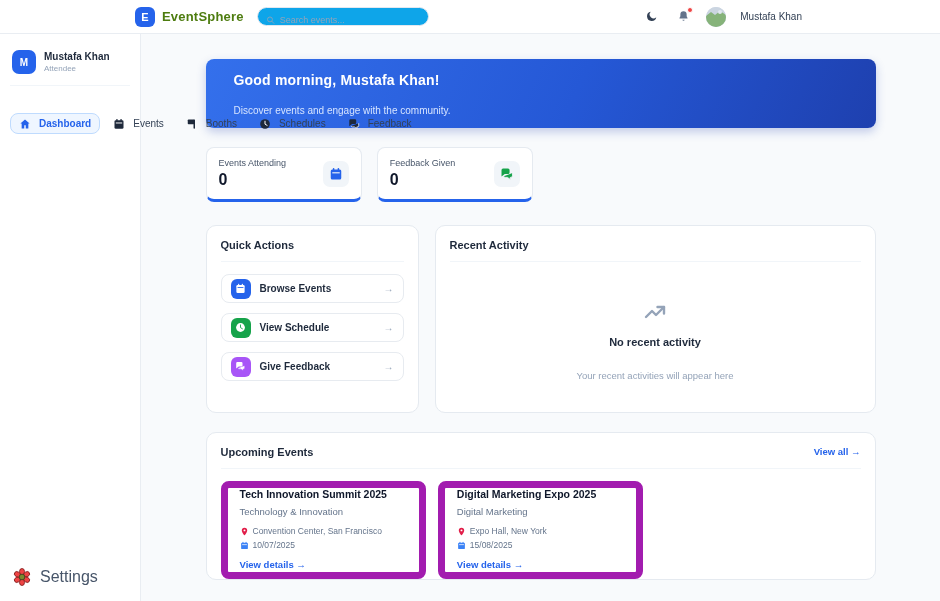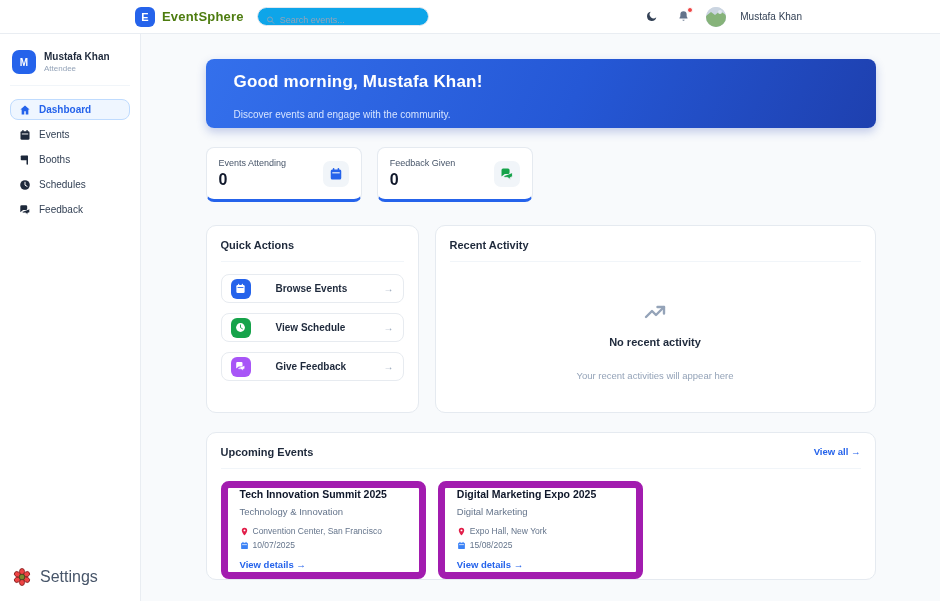--- a/index.html
+++ b/index.html
@@ -29,58 +29,58 @@
 
   
   .sidebar { position:fixed; top:34px; left:0; bottom:0; width:141px; background:#fff;
     border-right:1px solid #e9edf2; padding:10px; z-index:10; }
   .user-card { display:flex; align-items:center; gap:8px; padding:6px 2px 11px 2px;
     border-bottom:1px solid #f1f5f9; }
   .user-avatar { width:24px; height:24px; border-radius:7px; background:#2563eb; color:#fff;
     font-size:10px; font-weight:700; display:flex; align-items:center; justify-content:center; flex:0 0 auto; }
   .user-name { font-size:10px; font-weight:700; color:#1e293b; }
   .user-role { font-size:8px; color:#94a3b8; margin-top:2px; }
-  .nav { margin-top:13px; display:flex; flex-direction:column; gap:4px; }
+  .nav { margin-top:27px; display:flex; flex-direction:row; gap:4px; }
   .nav-item { display:flex; align-items:center; gap:8px; padding:4px 8px; height:21px;
     border-radius:8px; border:1px solid transparent; font-size:10px; color:#334155; cursor:pointer; }
   .nav-item .nic { color:#1e293b; }
   .nav-item.active { background:#eff6ff; border-color:#bfdbfe; color:#2563eb; font-weight:600; }
   .nav-item.active .nic { color:#2563eb; }
   .settings-row { position:absolute; left:10px; bottom:10px; display:flex; align-items:center;
     gap:8px; padding:4px 2px; cursor:pointer; }
   .settings-label { font-size:16px; color:#475569; }
 
   
   .main { margin-left:141px; padding-top:34px; }
   .content { width:670px; margin:0 auto; }
 
   .banner { margin-top:25px; height:69px; border-radius:8px; padding:13px 28px;
     background:linear-gradient(115deg,#3470ec 0%, #2558d6 55%, #1e40af 100%);
     box-shadow:0 4px 10px rgba(30,64,175,.25); }
-  .banner-title { font-size:17px; font-weight:700; color:#fff; letter-spacing:.2px; }
+  .banner-title { font-size:14px; font-weight:700; color:#fff; letter-spacing:.2px; }
   .banner-sub { font-size:10px; color:#d6e4ff; margin-top:17px; }
 
   .stats-row { margin-top:19px; display:grid; grid-template-columns:repeat(4,1fr); gap:15px; }
   .stat-card { background:#fff; border:1px solid #e5eaf0; border-bottom:3px solid #2563eb;
     border-radius:8px; height:55px; padding:9px 12px; display:flex; align-items:center;
     justify-content:space-between; cursor:default; }
   .stat-label { font-size:9px; color:#475569; }
   .stat-value { font-size:16px; font-weight:800; color:#0f172a; margin-top:3px; }
   .stat-tile { width:26px; height:26px; border-radius:7px; background:#f1f5f9; --icon-bg:#f1f5f9;
     display:flex; align-items:center; justify-content:center; }
   .stat-tile.blue { color:#2563eb; } .stat-tile.green { color:#16a34a; }
 
   .mid-row { margin-top:23px; display:grid; grid-template-columns:213px 1fr; gap:16px;border-radius:19px; }
   .panel { background:#fff; border:1px solid #e5eaf0; border-radius:10px; padding:13px 14px; }
   .panel-title { font-size:11px; font-weight:700; color:#1e293b; }
   .panel-divider { border-bottom:1px solid #f1f5f9; margin-top:10px; }
   .mid-row .panel { height:188px; }
 
   .qa-list { margin-top:12px; display:flex; flex-direction:column; gap:10px; }
-  .qa-item { display:flex; align-items:center; gap:25px; border:1px solid #e7ebf0; border-radius:8px;
+  .qa-item { display:flex; align-items:center; gap:9px; border:1px solid #e7ebf0; border-radius:8px;
     height:29px; padding:12px 9px; cursor:pointer; background:#fff; }
   .qa-tile { width:20px; height:20px; border-radius:6px; display:flex; align-items:center;
     justify-content:center; color:#fff; flex:0 0 auto; }
   .qa-tile.blue  { background:#2563eb; --icon-bg:#2563eb; }
   .qa-tile.green { background:#16a34a; --icon-bg:#16a34a; }
   .qa-tile.purple{ background:#a855f7; --icon-bg:#a855f7; }
   .qa-label { font-size:10px; font-weight:600; color:#1e293b; }
   .qa-arrow { margin-left:auto; font-size:10px; color:#94a3b8; }
 
   .empty-state { display:flex; flex-direction:column; align-items:center; margin-top:38px; }

